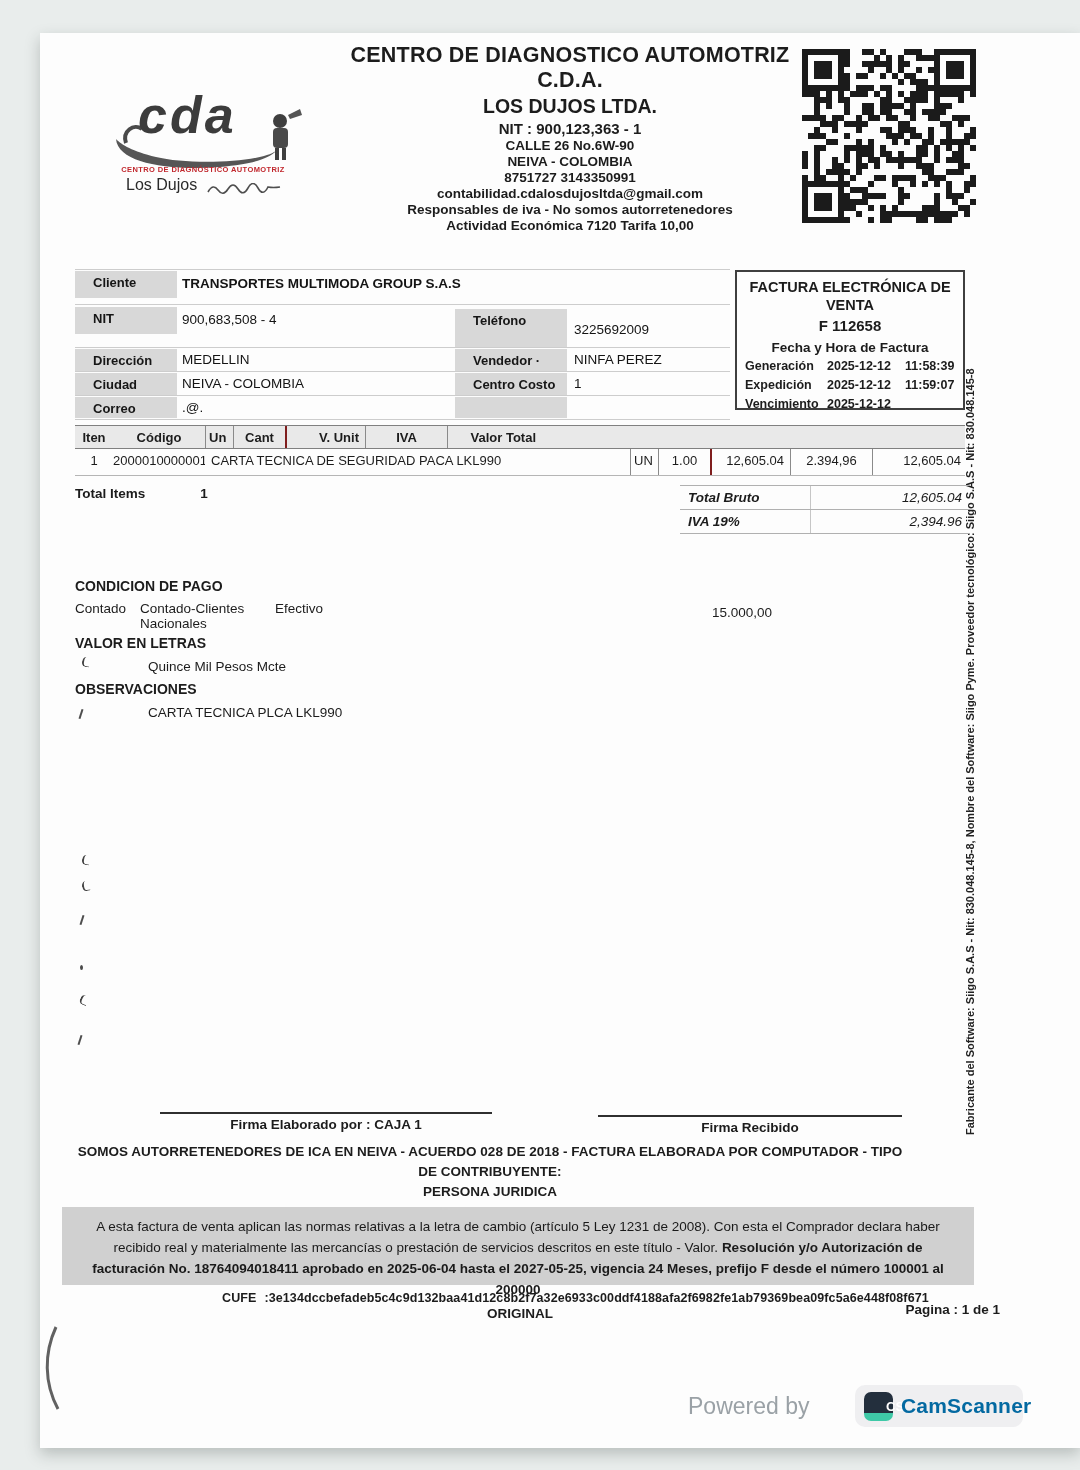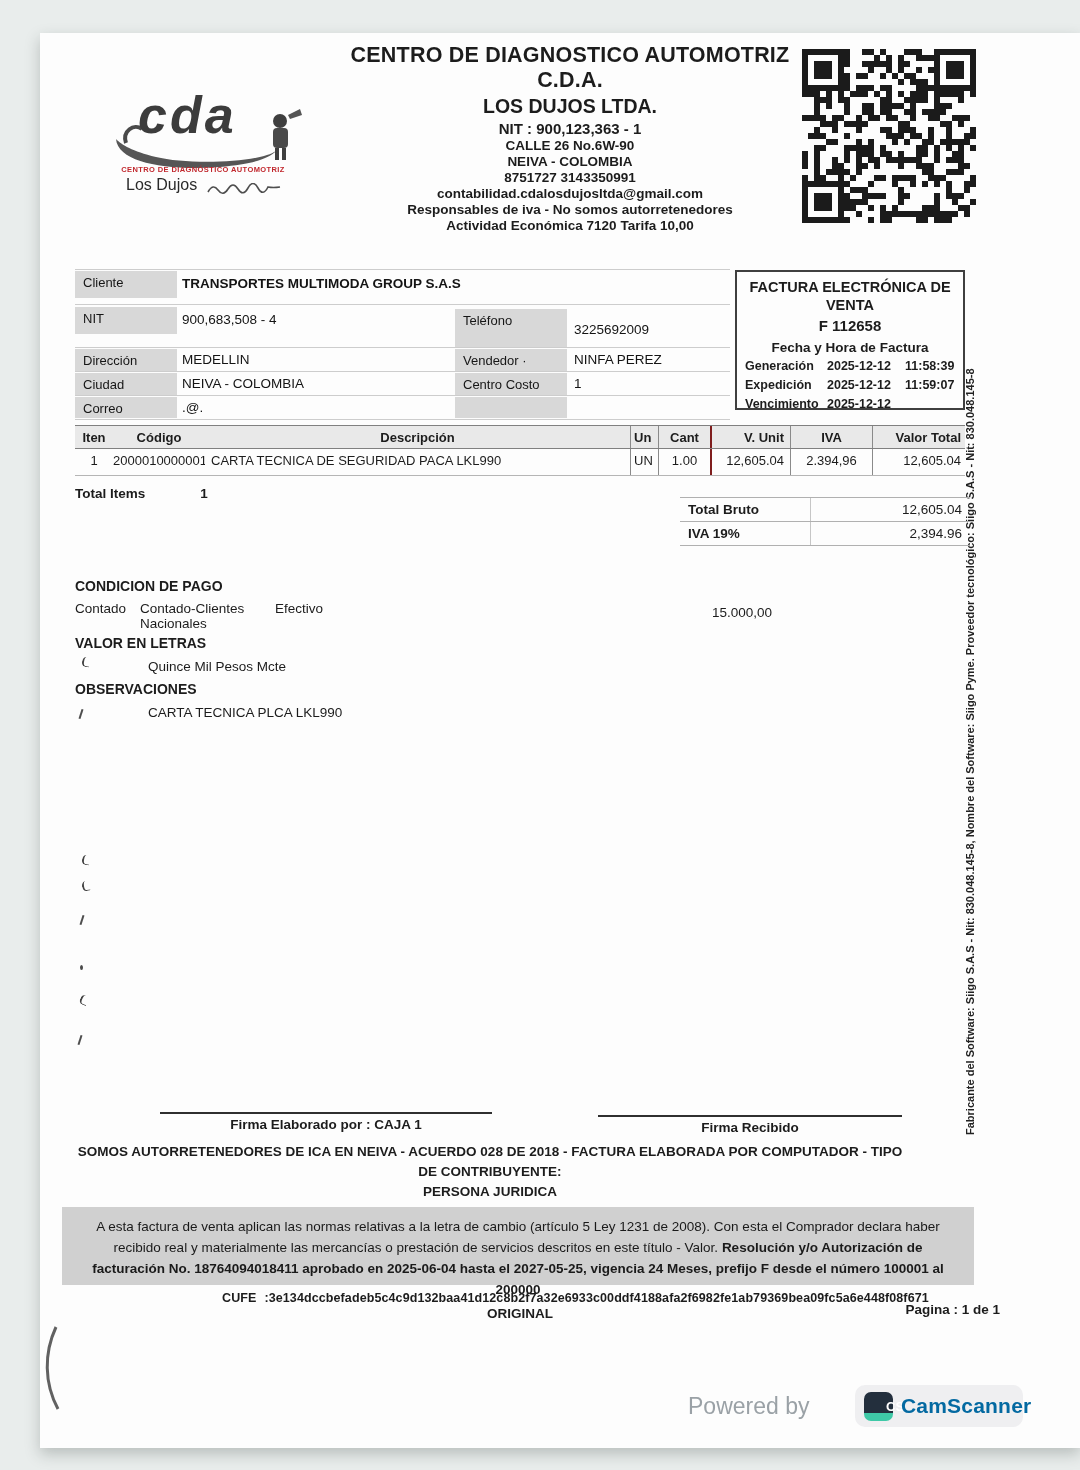--- a/index.html
+++ b/index.html
@@ -26,22 +26,22 @@
 
   
   .qr{left:762px;top:16px;width:174px;height:174px;}
 
   
   .side-text{left:924px;top:172px;width:20px;height:930px;
     writing-mode:vertical-rl;transform:rotate(180deg);white-space:nowrap;
     font-size:11px;font-weight:bold;color:#222;}
 
   
-  .lbl-cell{position:absolute;background:#d8d8d8;font-size:13px;font-weight:normal;
-    padding:4px 6px 0 8px;box-sizing:border-box;color:#161616;}
+  .lbl-cell{position:absolute;background:#d8d8d8;font-size:13px;font-weight:bold;
+    padding:4px 6px 0 18px;box-sizing:border-box;color:#161616;}
   .val{position:absolute;font-size:13.5px;color:#141414;}
   .hline{position:absolute;height:0;border-top:1px solid #cdcdcd;}
 
   
   .inv-box{left:695px;top:237px;width:230px;height:140px;border:2px solid #3f3f3f;box-sizing:border-box;}
   .inv-title{font-size:14.5px;font-weight:bold;text-align:center;margin-top:6px;line-height:18px;}
   .inv-num{font-size:15px;font-weight:bold;text-align:center;margin-top:3px;}
   .inv-sub{font-size:13.5px;font-weight:bold;text-align:center;margin-top:6px;}
   .inv-row{position:relative;font-size:12.5px;font-weight:bold;margin:4px 0 0 8px;height:15px;}
   .inv-row .d{position:absolute;left:82px;top:0;font-weight:bold;}
@@ -62,21 +62,21 @@
   .c3{width:28px;border-left:1px solid #8a8a8a;padding-left:3px;}
   .c4{width:52px;border-left:1px solid #8a8a8a;text-align:center;}
   .c5{width:80px;border-left:2px solid #7f1d1d;text-align:right;padding-right:6px;}
   .c6{width:82px;border-left:1px solid #8a8a8a;text-align:center;}
   .c7{width:93px;border-left:1px solid #8a8a8a;text-align:right;padding-right:4px;}
 
   .total-items{left:35px;top:453px;font-size:13.5px;font-weight:bold;}
   .total-items span{margin-left:55px;}
 
   
-  .totals{left:640px;top:464px;width:290px;border-top:1px solid #b0b0b0;}
+  .totals{left:640px;top:452px;width:290px;border-top:1px solid #b0b0b0;font-style:italic;}
   .trow{position:relative;height:23px;border-bottom:1px solid #b0b0b0;font-size:13.5px;}
   .trow .tl{position:absolute;left:8px;top:4px;font-weight:bold;}
   .trow .tv{position:absolute;right:8px;top:4px;}
   .trow .tdiv{position:absolute;left:130px;top:0;bottom:0;border-left:1px solid #c6c6c6;}
   .trow.pay{height:27px;background:#d2d2d2;}
   .trow.pay .tl{font-size:16px;top:4px;}
   .trow.pay .tv{font-size:16px;font-weight:bold;top:4px;}
 
   
   .sec-h{font-size:14px;font-weight:bold;}
@@ -625,21 +625,20 @@
       <div class="inv-row">
         <span>Vencimiento</span>
         <span class="d">2025-12-12</span>
       </div>
     </div>
 
     <div class="abs itable">
       <div class="irow ihead">
         <div class="icell c0">Iten</div>
         <div class="icell c1">Código</div>
-        <div class="icell c2">Descripción</div>
         <div class="icell c3">Un</div>
         <div class="icell c4">Cant</div>
         <div class="icell c5">V. Unit</div>
         <div class="icell c6">IVA</div>
         <div class="icell c7">Valor Total</div>
       </div>
       <div class="irow ibody">
         <div class="icell c0">1</div>
         <div class="icell c1">2000010000001</div>
         <div class="icell c2">CARTA TECNICA DE SEGURIDAD PACA LKL990</div>

